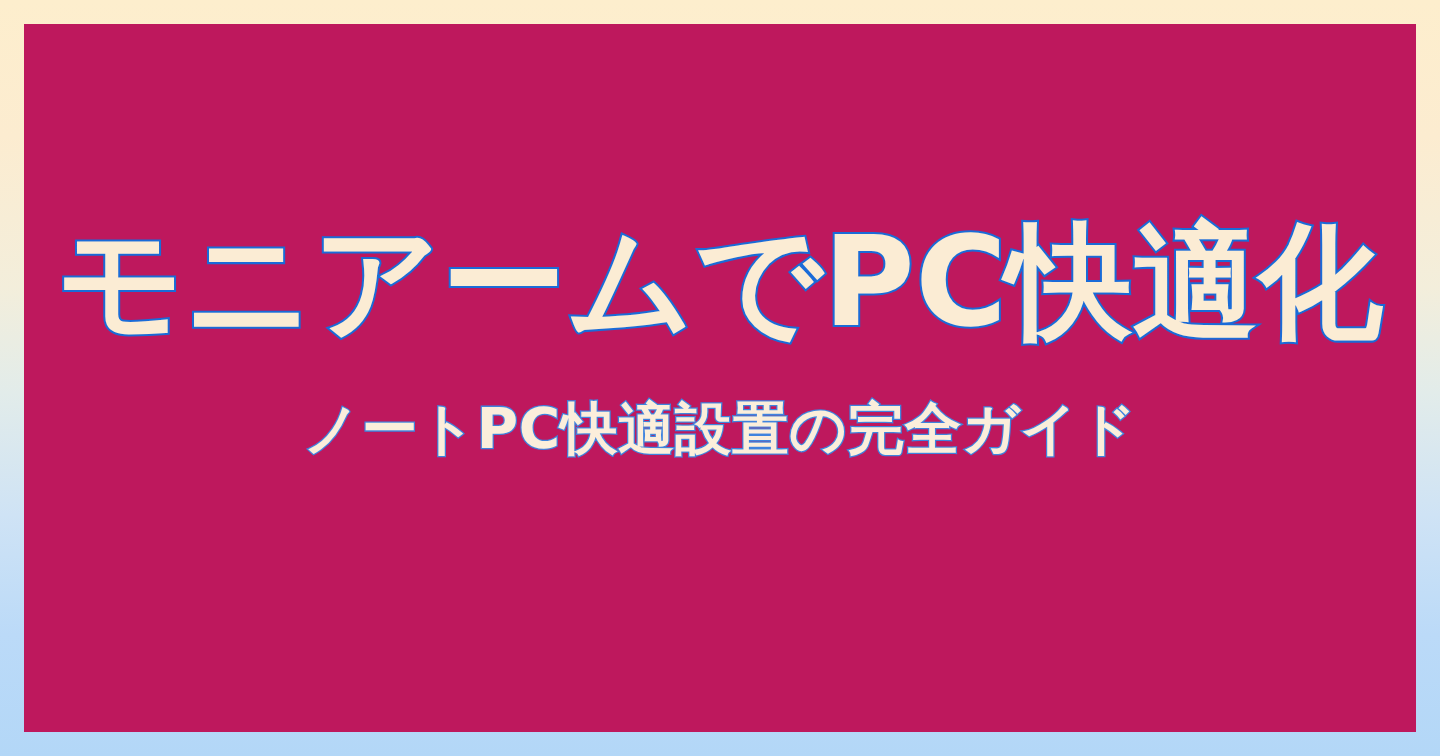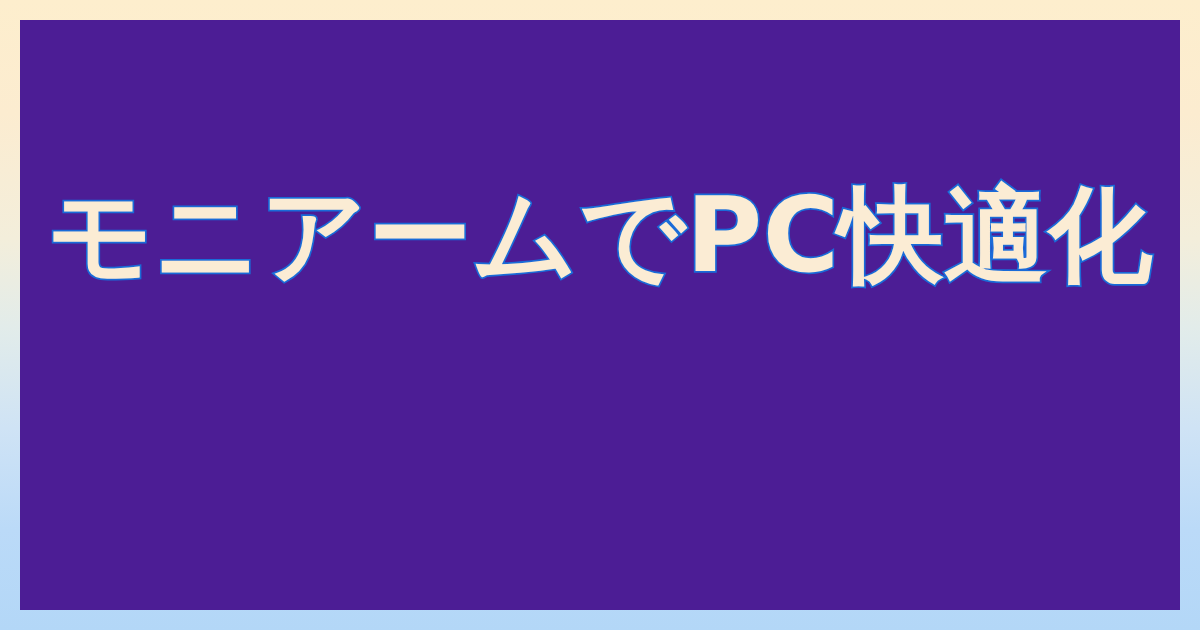--- a/index.html
+++ b/index.html
@@ -32,21 +32,21 @@
         #b3d7f7 100%);
   }
 
   
   .card {
     position: absolute;
     left: 20px;
     top: 20px;
     right: 20px;
     bottom: 20px;
-    background: #4c1d95;
+    background: #be185d;
     display: flex;
     flex-direction: column;
     align-items: center;
     justify-content: flex-start;
   }
 
   .card-inner {
     width: 100%;
     display: flex;
     flex-direction: column;
@@ -94,17 +94,18 @@
 
 <div class="canvas">
 
   <div class="frame"></div>
 
   <div class="card">
     <div class="card-inner">
 
       <h1 class="title">モニアームでPC快適化</h1>
 
+      <p class="subtitle">ノートPC快適設置の完全ガイド</p>
 
     </div>
   </div>
 
 </div>
 
 </body></html>

